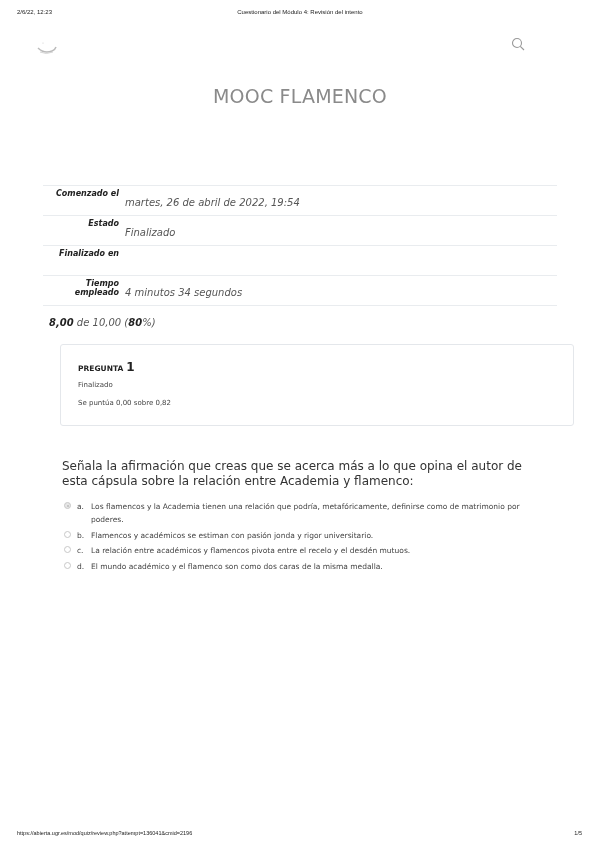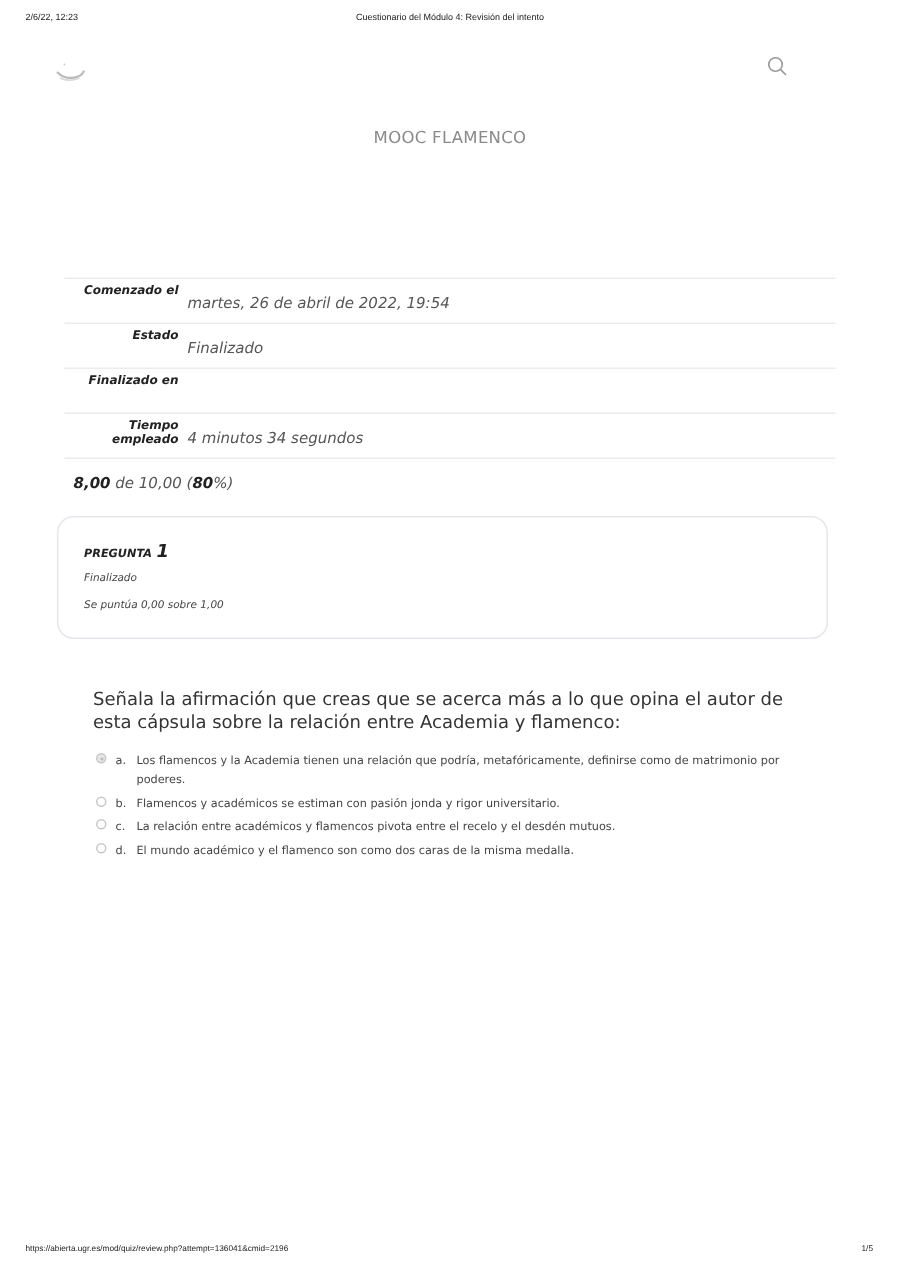--- a/index.html
+++ b/index.html
@@ -8,30 +8,30 @@
   .print-header { position:absolute; top:9px; left:0; width:600px; font-family:"Liberation Sans", sans-serif; font-size:6px; color:#222; }
   .print-header .date { position:absolute; left:17px; }
   .print-header .title { position:absolute; left:0; width:600px; text-align:center; }
   .print-footer { position:absolute; top:830px; left:0; width:600px; font-family:"Liberation Sans", sans-serif; font-size:5.5px; color:#222; }
   .print-footer .url { position:absolute; left:17px; }
   .print-footer .page { position:absolute; right:18px; }
 
   .logo { position:absolute; left:36px; top:40px; width:22px; height:16px; }
   .search-icon { position:absolute; left:511px; top:37px; width:14px; height:14px; }
 
-  .site-title { position:absolute; top:85px; left:0; width:600px; text-align:center; font-size:11px; color:#8a8a8a; letter-spacing:0.2px; }
+  .site-title { position:absolute; top:85px; left:0; width:600px; text-align:center; font-size:19px; color:#8a8a8a; letter-spacing:0.2px; }
 
   .summary { position:absolute; left:43px; top:185px; width:514px; border-collapse:collapse; }
   .summary .row { display:flex; border-top:1px solid #e9ecef; height:29px;font-style:italic; }
   .summary .row:last-child { border-bottom:none; }
   .summary .label { width:76px; text-align:right; font-size:8px; font-weight:bold; color:#222; padding-top:3px; }
   .summary .value { padding-left:6px; font-size:10px; color:#555; padding-top:11px; }
   .summary .value b { color:#222; }
 
-  .qinfo { position:absolute; left:38px; top:344px; width:512px; height:80px; border:1px solid #e4e7eb; border-radius:11px;font-style:italic; }
+  .qinfo { position:absolute; left:60px; top:344px; width:512px; height:80px; border:1px solid #e4e7eb; border-radius:3px; }
   .qinfo .qno { position:absolute; left:17px; top:15px; font-size:7.5px; font-weight:bold; color:#222; }
   .qinfo .qno .num { font-size:12px; margin-left:3px; }
   .qinfo .state { position:absolute; left:17px; top:36px; font-size:7px; color:#444; }
   .qinfo .grade { position:absolute; left:17px; top:54px; font-size:7px; color:#444; }
 
   .qtext { position:absolute; left:62px; top:459px; width:470px; font-size:12px; line-height:15px; color:#333; }
 
   .answers { position:absolute; left:64px; top:500px; width:470px; }
   .answer { display:flex; font-size:7.5px; line-height:13px; color:#444; margin-bottom:2.5px; }
   .radio { width:7px; height:7px; border:1px solid #c8c8c8; border-radius:50%; margin-top:2px; margin-right:6px; box-sizing:border-box; flex:none; position:relative; }
@@ -78,21 +78,21 @@
     <div class="value">4 minutos 34 segundos</div>
   </div>
   <div class="row">
     <div class="value"><b>8,00</b><span> de 10,00 (</span><b>80</b><span>%)</span></div>
   </div>
 </div>
 
 <div class="qinfo">
   <div class="qno"><span>PREGUNTA</span><span class="num">1</span></div>
   <div class="state">Finalizado</div>
-  <div class="grade">Se puntúa 0,00 sobre 1,00</div>
+  <div class="grade">Se puntúa 0,00 sobre 0,82</div>
 </div>
 
 <div class="qtext">Señala la afirmación que creas que se acerca más a lo que opina el autor de esta cápsula sobre la relación entre Academia y flamenco:</div>
 
 <div class="answers">
   <div class="answer">
     <span class="radio checked"></span>
     <span class="letter">a.</span>
     <span class="atext">Los flamencos y la Academia tienen una relación que podría, metafóricamente, definirse como de matrimonio por poderes.</span>
   </div>

